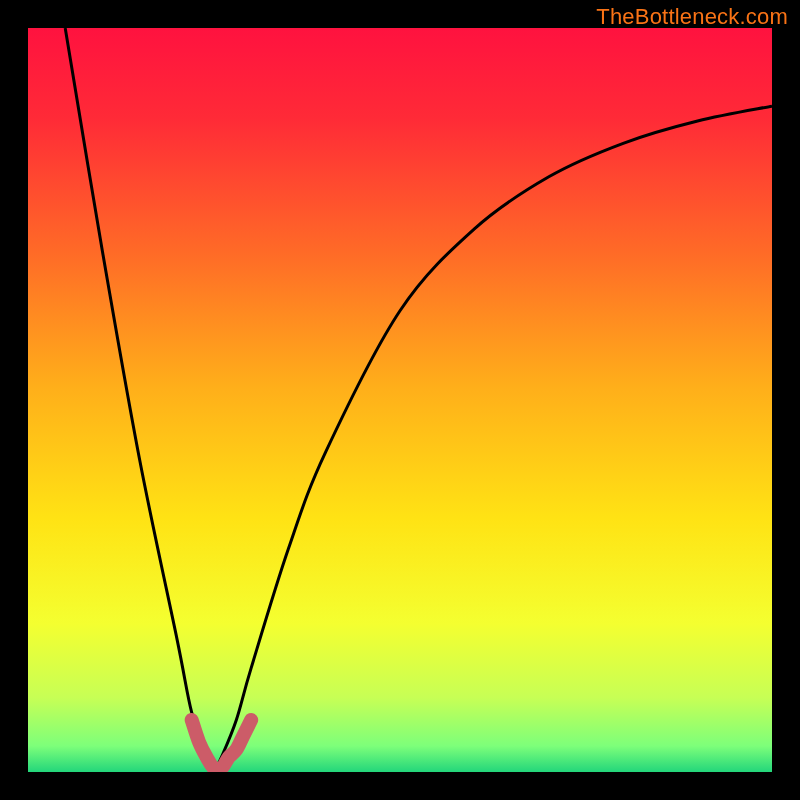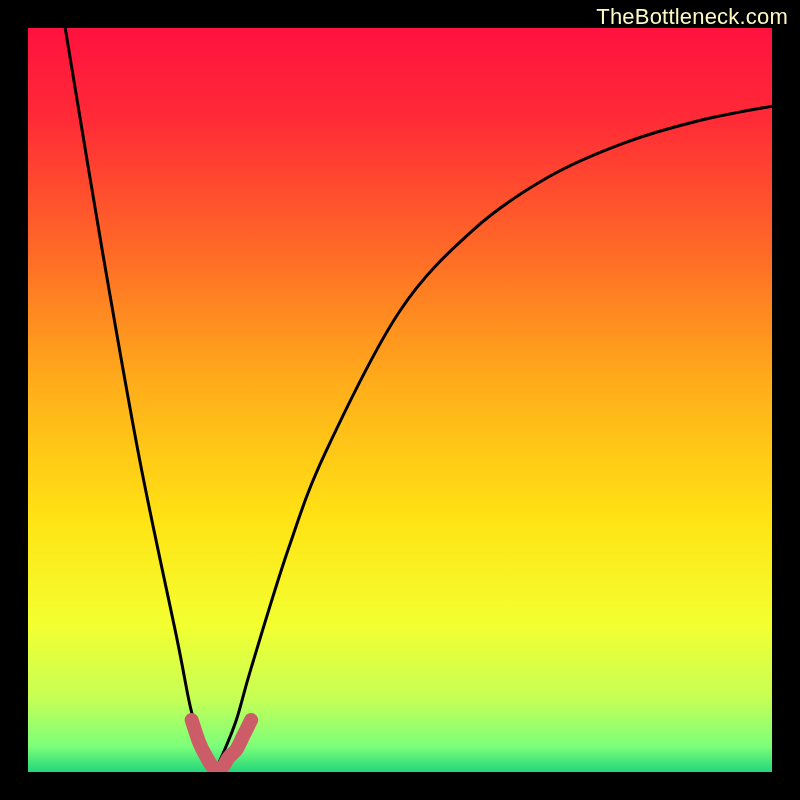--- a/index.html
+++ b/index.html
@@ -24,21 +24,21 @@
     top: 0;
     width: 744px;
     height: 744px;
   }
   .watermark {
     position: absolute;
     top: 4px;
     right: 12px;
     font-family: Arial, Helvetica, sans-serif;
     font-size: 22px;
-    color: #fef9c3;
+    color: #f97316;
     letter-spacing: 0.2px;
     font-weight: 500;
   }
 </style>
 </head>
 <body>
 
 <div class="frame">
   <svg class="plot" viewBox="0 0 744 744" preserveAspectRatio="none">
     <defs>

